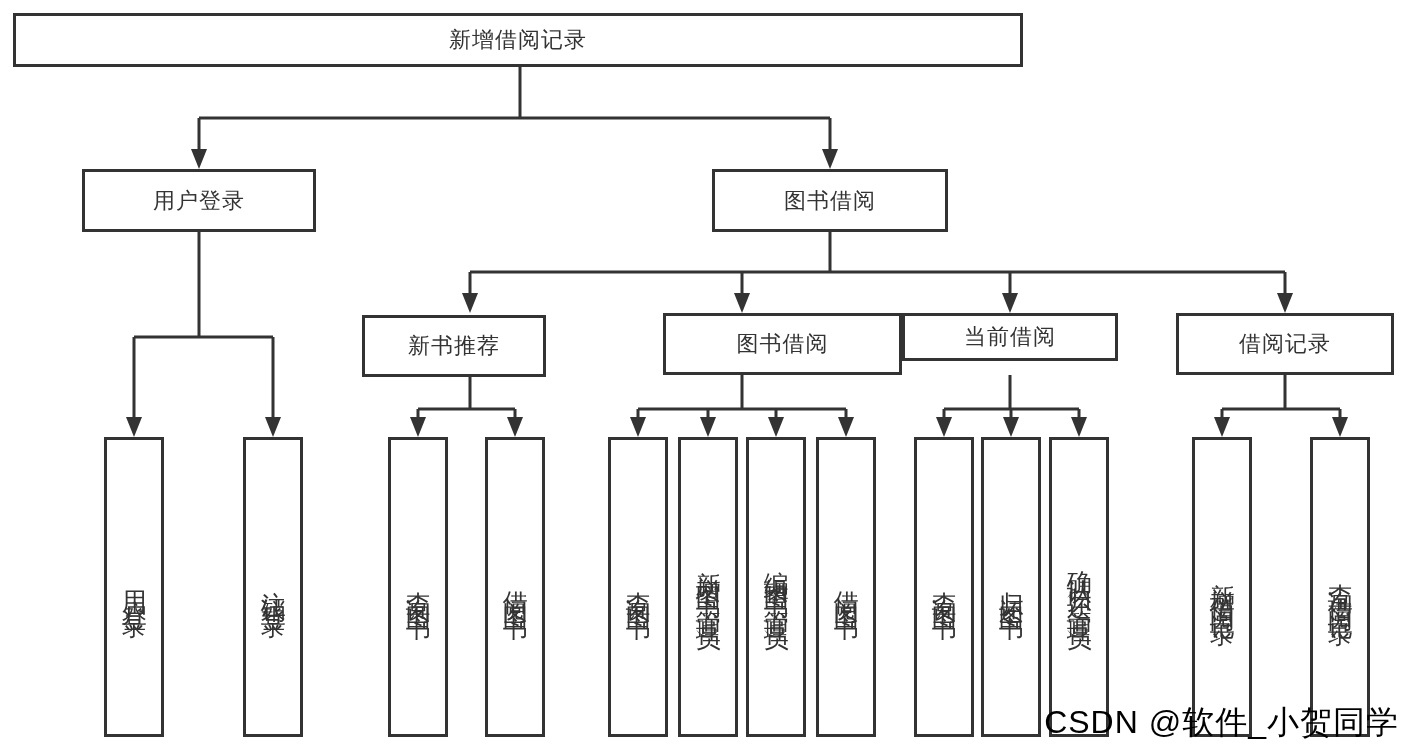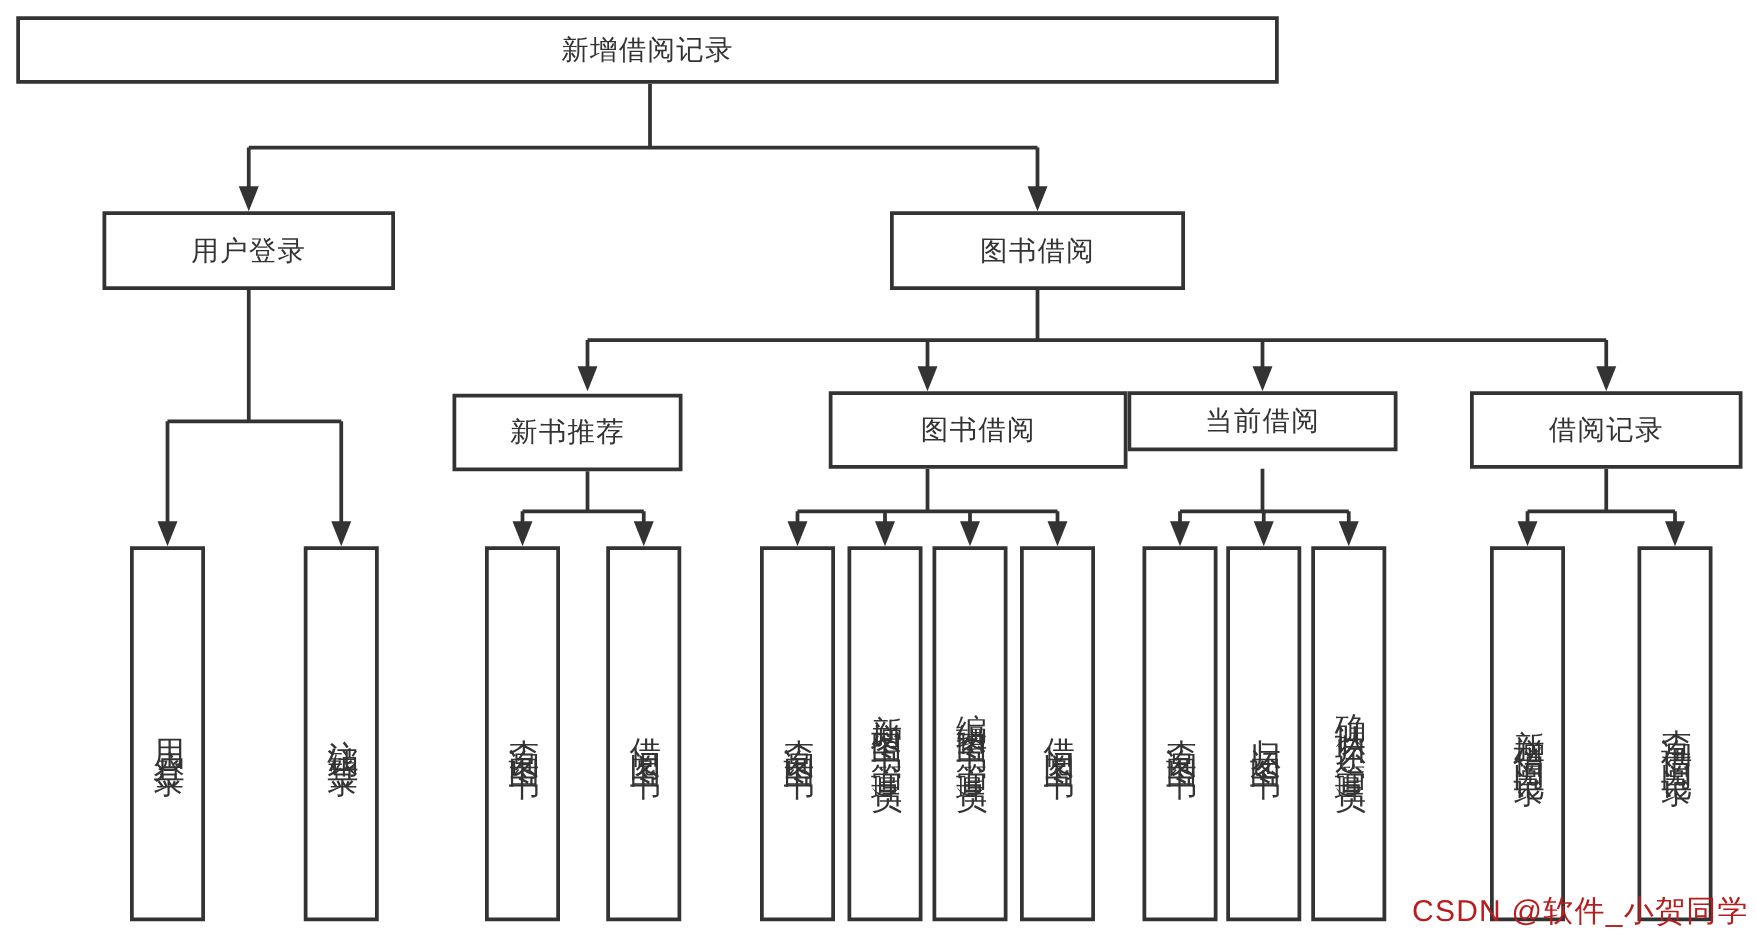--- a/index.html
+++ b/index.html
@@ -37,23 +37,23 @@
     writing-mode: vertical-rl;
     text-orientation: mixed;
     font-size: 25px;
     line-height: 1.1;
     letter-spacing: 8px;
   }
   .watermark {
     position: absolute;
     right: 6px;
     bottom: 2px;
-    font-size: 24px;
+    font-size: 32px;
     letter-spacing: 1px;
-    color: #b91c1c;
+    color: #000000;
     z-index: 5;
     white-space: nowrap;
     margin-left: 48px;
   }
 </style>
 </head>
 <body>
 
 <div id="canvas">
 

